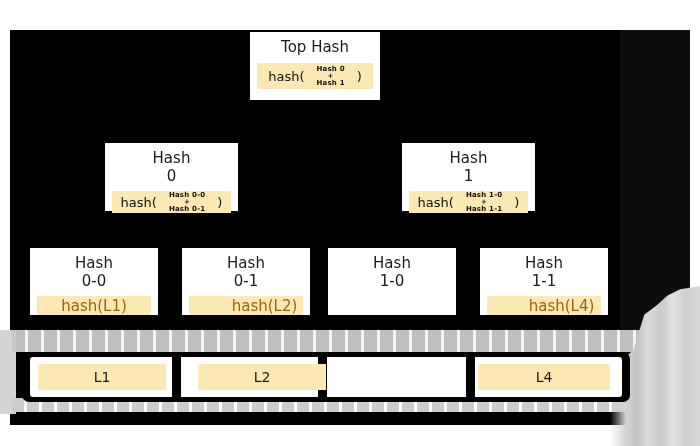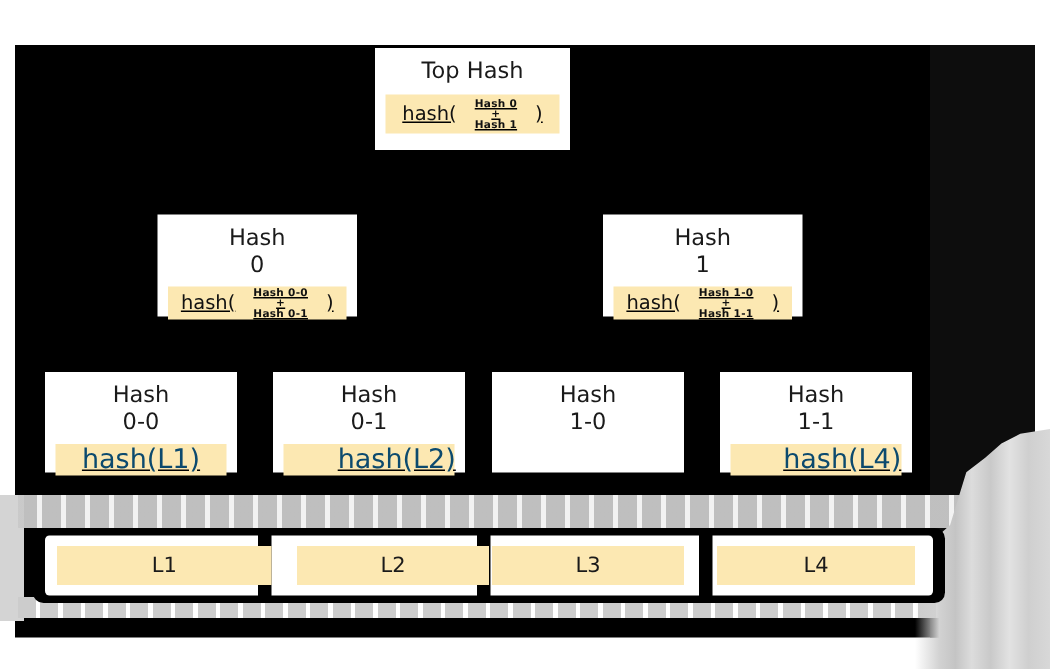--- a/index.html
+++ b/index.html
@@ -96,25 +96,24 @@
     font-weight: 400;
     padding-top: 6px;
     white-space: pre-line;
   }
   .hbox {
     background: #fce8b2;
     display: flex;
     align-items: center;
     justify-content: center;
     box-sizing: border-box;
-    text-decoration: underline;
   }
   .hbox-txt {
-    color: #0c4a6e;
-    font-size: 18px;
+    color: #a16207;
+    font-size: 15px;
     white-space: nowrap;
   }
   .fn {
     font-size: 13px;
     color: #111;
   }
   .stack {
     display: flex;
     flex-direction: column;
     align-items: center;
@@ -287,26 +286,23 @@
     </div>
   </div>
 
   <div class="data-wrap"></div>
   <div class="data-inner"></div>
 
   <div class="data-gap" style="left:172px;"></div>
   <div class="data-gap" style="left:318px;"></div>
   <div class="data-gap" style="left:466px;"></div>
 
-  <div class="data-cell" style="left:38px; width:143px;">
+  <div class="data-cell" style="left:38px; width:128px;">
     <span>L1</span>
   </div>
   <div class="data-cell" style="left:182px; width:128px;margin-left:16px;">
     <span>L2</span>
   </div>
-  <div class="data-cell" style="left:328px; width:128px;">
-    <span>L3</span>
-  </div>
   <div class="data-cell" style="left:478px; width:132px;">
     <span>L4</span>
   </div>
 
 </div>
 
 </body></html>

